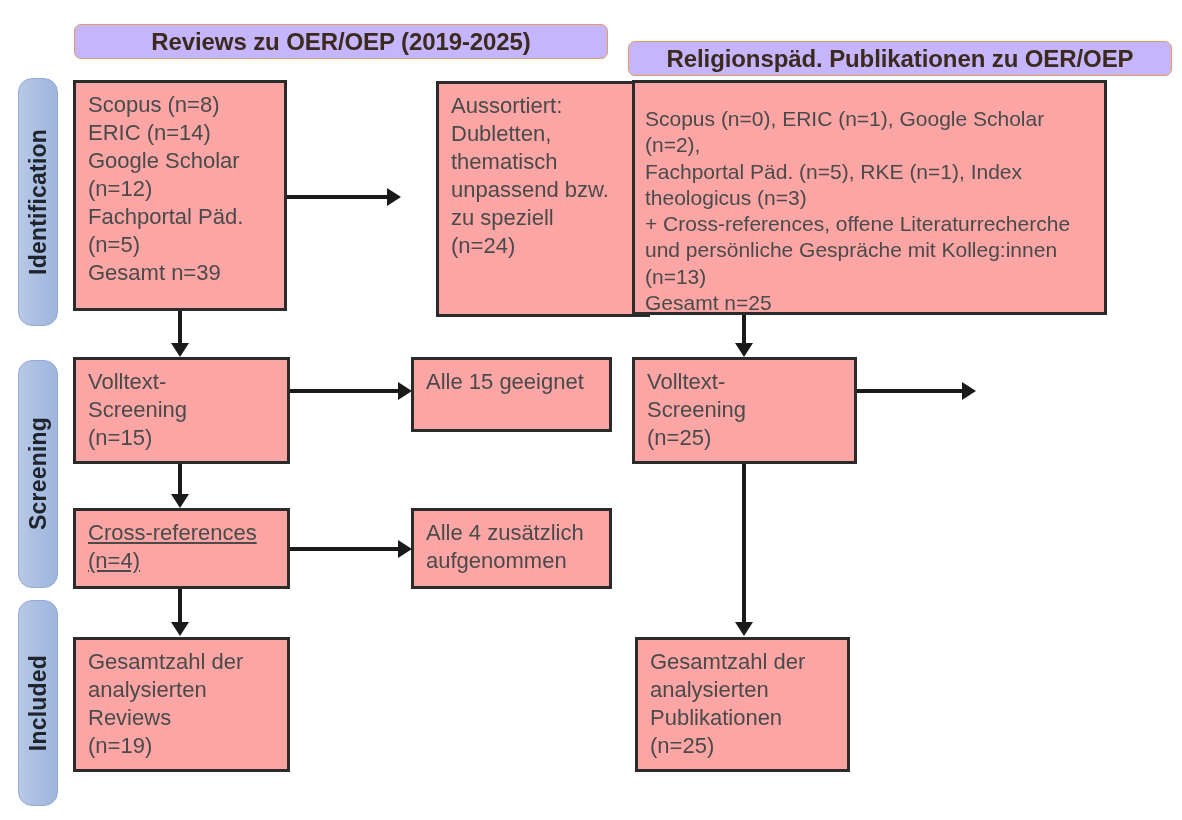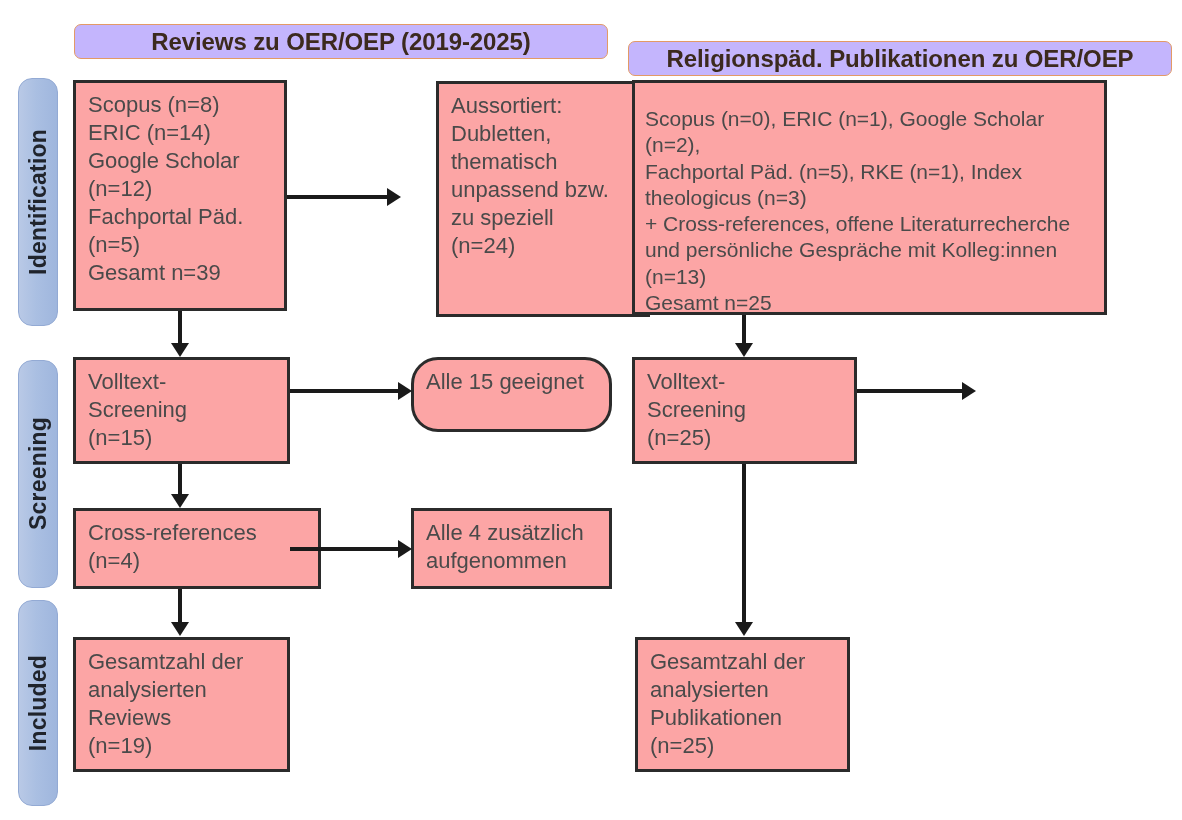--- a/index.html
+++ b/index.html
@@ -142,29 +142,29 @@
   <div class="conn h" style="left:287px; top:195px; width:100px;"></div>
   <div class="arrow right" style="left:387px; top:188px;"></div>
 
   <div class="conn v" style="left:178px; top:311px; width:4px; height:33px;"></div>
   <div class="arrow down" style="left:171px; top:343px;"></div>
 
   <div class="box" style="left:73px; top:357px; width:217px; height:107px;">Volltext-
 Screening
 (n=15)</div>
 
-  <div class="box" style="left:411px; top:357px; width:201px; height:75px;border-radius:27px;">Alle 15 geeignet</div>
+  <div class="box" style="left:411px; top:357px; width:201px; height:75px;">Alle 15 geeignet</div>
 
   <div class="conn h" style="left:290px; top:389px; width:108px;"></div>
   <div class="arrow right" style="left:398px; top:382px;"></div>
 
   <div class="conn v" style="left:178px; top:464px; width:4px; height:31px;"></div>
   <div class="arrow down" style="left:171px; top:494px;"></div>
 
-  <div class="box" style="left:73px; top:508px; width:248px; height:81px;">Cross-references
+  <div class="box" style="left:73px; top:508px; width:217px; height:81px;text-decoration:underline;">Cross-references
 (n=4)</div>
 
   <div class="box" style="left:411px; top:508px; width:201px; height:81px;">Alle 4 zusätzlich
 aufgenommen</div>
 
   <div class="conn h" style="left:290px; top:547px; width:108px;"></div>
   <div class="arrow right" style="left:398px; top:540px;"></div>
 
   <div class="conn v" style="left:178px; top:589px; width:4px; height:34px;"></div>
   <div class="arrow down" style="left:171px; top:622px;"></div>

